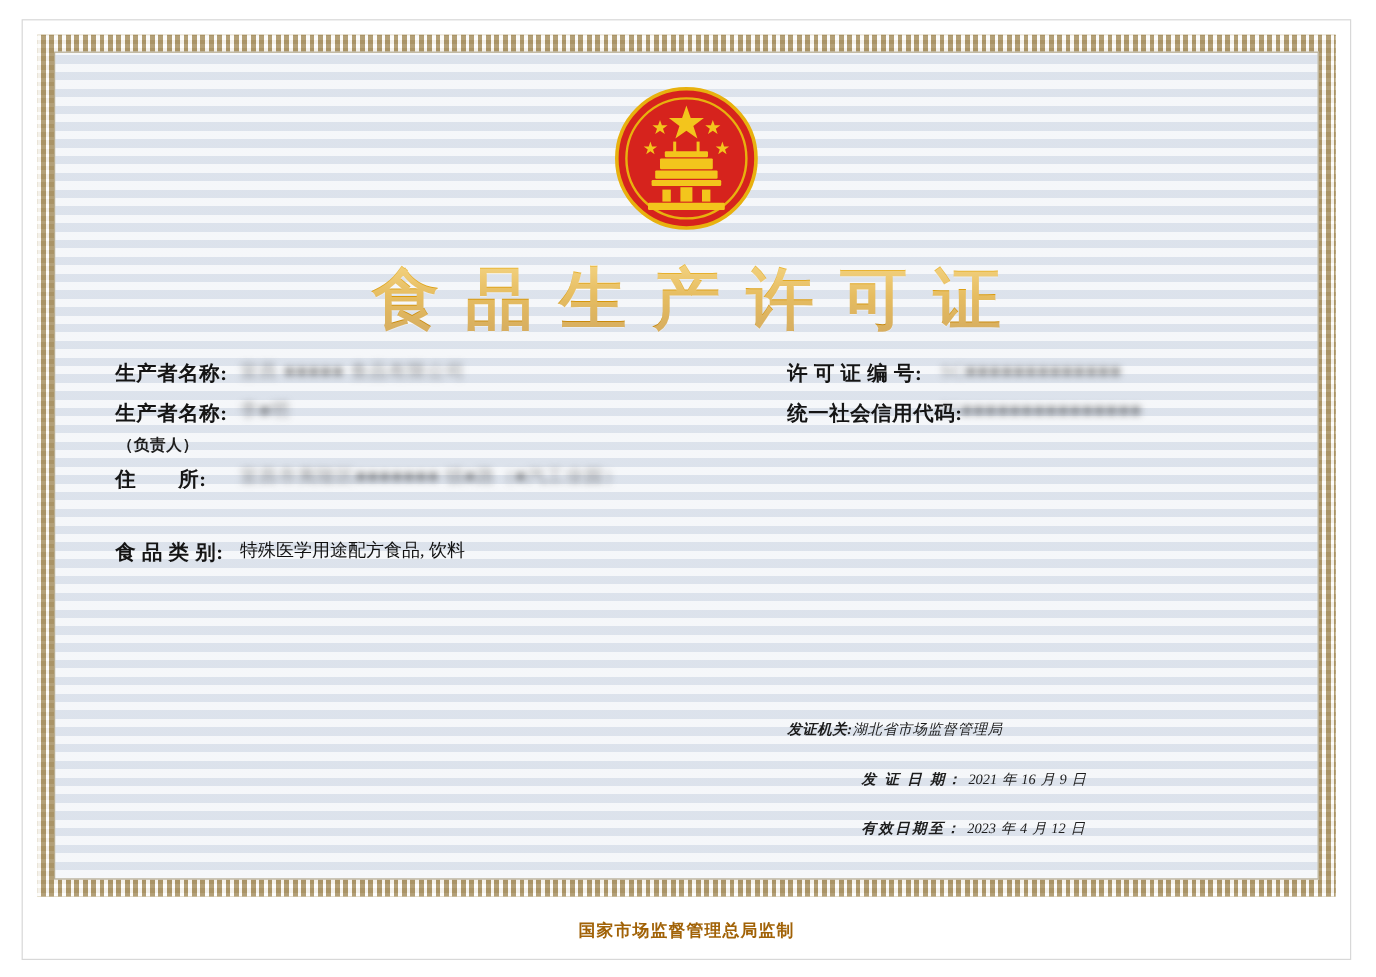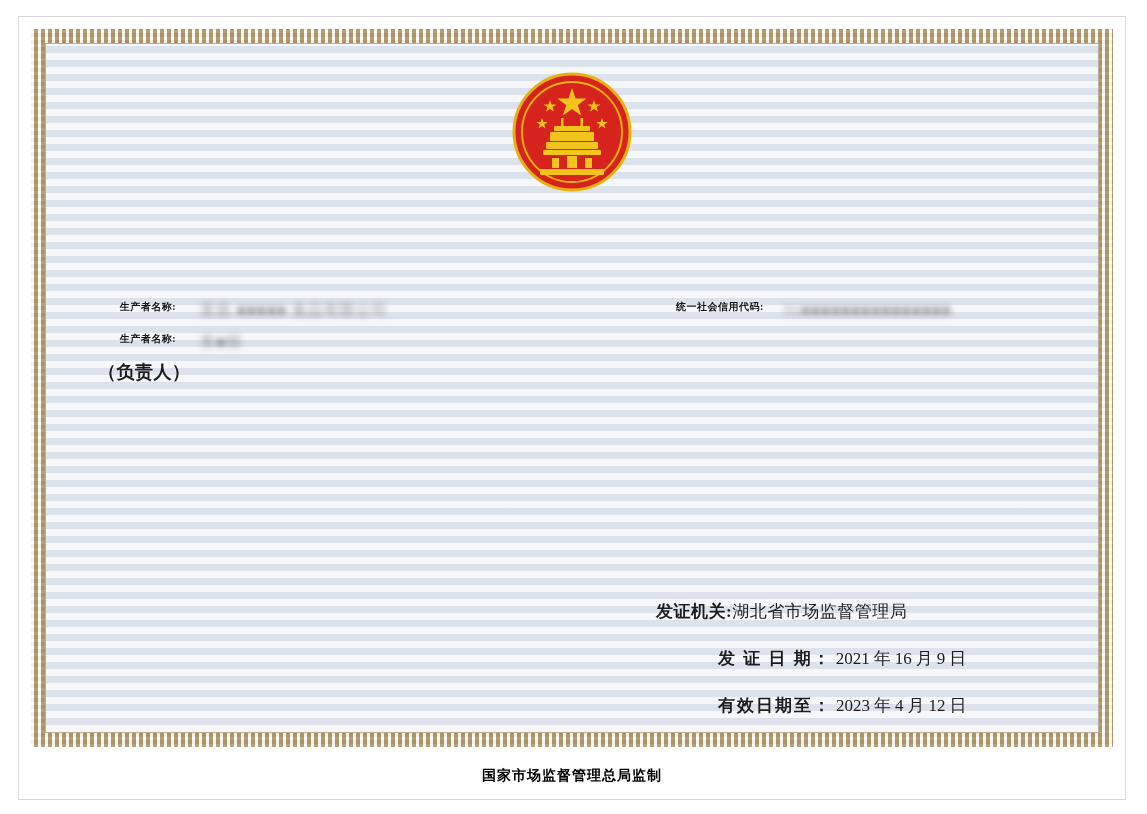--- a/index.html
+++ b/index.html
@@ -132,25 +132,24 @@
   }
 
   .row {
     display: flex;
     align-items: flex-start;
     margin-bottom: 10px;
   }
   .label {
     white-space: nowrap;
     font-weight: bold;
-    font-size: 10px;
+    font-size: 17px;
     letter-spacing: 0.5px;
     color: #151515;
     flex: none;
-    text-align: center;
   }
   .label.w-left { width: 104px; }
   .label.w-right { width: 128px; }
 
   .value {
     font-size: 15px;
     color: #111;
     line-height: 1.45;
     word-break: break-all;
   }
@@ -162,35 +161,36 @@
     color: rgba(60,60,60,0.55);
     filter: blur(3.2px);
     font-size: 15px;
     letter-spacing: 1px;
     user-select: none;
   }
   .redacted.small { filter: blur(3px); }
 
   .sub-label {
     font-weight: bold;
-    font-size: 18px;
+    font-size: 13px;
     margin: -4px 0 8px 0;
     padding-left: 2px;
     letter-spacing: 0.5px;
   }
 
   .spaced-2 { letter-spacing: 0.5px; }
 
   
   .issue-block {
     position: absolute;
     left: 610px;
     top: 300px;
     width: 470px;
-    font-size: 17px;
+    font-size: 12px;
+    font-style: italic;
   }
   .issue-row {
     display: flex;
     align-items: center;
     margin-bottom: 24px;
     white-space: nowrap;
   }
   .issue-row.indent { padding-left: 62px; text-align: center; }
   .issue-label {
     font-weight: bold;
@@ -208,21 +208,21 @@
   
   .cert-footer {
     position: absolute;
     left: 0;
     right: 0;
     bottom: 14px;
     text-align: center;
     font-size: 14px;
     font-weight: bold;
     letter-spacing: 1px;
-    color: #000000;
+    color: #a16207;
   }
 </style>
 </head>
 <body>
 
 <div class="page">
   <div class="cert-outer">
 
     <div class="cert-border">
       <div class="cert-inner">
@@ -250,42 +250,55 @@
               <rect x="61" y="90" width="10" height="12"></rect>
               <rect x="46" y="92" width="7" height="10"></rect>
               <rect x="79" y="92" width="7" height="10"></rect>
               <rect x="34" y="103" width="64" height="6" rx="1"></rect>
               <rect x="55" y="52" width="2.5" height="9"></rect>
               <rect x="74.5" y="52" width="2.5" height="9"></rect>
             </g>
           </svg>
         </div>
 
+        <div class="cert-title">食品生产许可证</div>
 
         <div class="fields">
 
           <div class="col-left">
 
             <div class="row">
               <span class="label w-left">生产者名称:</span>
               <span class="value redacted">宜昌 ■■■■■ 食品有限公司</span>
             </div>
 
             <div class="row">
               <span class="label w-left">生产者名称:</span>
               <span class="value redacted small">李■明</span>
             </div>
             <div class="sub-label">（负责人）</div>
 
-
-
+            <div class="row">
+              <span class="label w-left">住　　所:</span>
+              <span class="value redacted">宜昌市夷陵区■■■■■■■ 镇■路（■汽工业园）</span>
+            </div>
+
+
+            <div class="row" style="margin-top:38px;">
+              <span class="label w-left">食 品 类 别:</span>
+              <span class="value">特殊医学用途配方食品, 饮料</span>
+            </div>
           </div>
 
           <div class="col-right">
 
+            <div class="row">
+              <span class="label w-right spaced-2">许 可 证 编 号:</span>
+              <span class="value redacted">SC■■■■■■■■■■■■■</span>
+            </div>
 
             <div class="row">
               <span class="label w-right">统一社会信用代码:</span>
               <span class="value redacted">91■■■■■■■■■■■■■■■</span>
             </div>
           </div>
 
           <div class="issue-block">
 
             <div class="issue-row">

